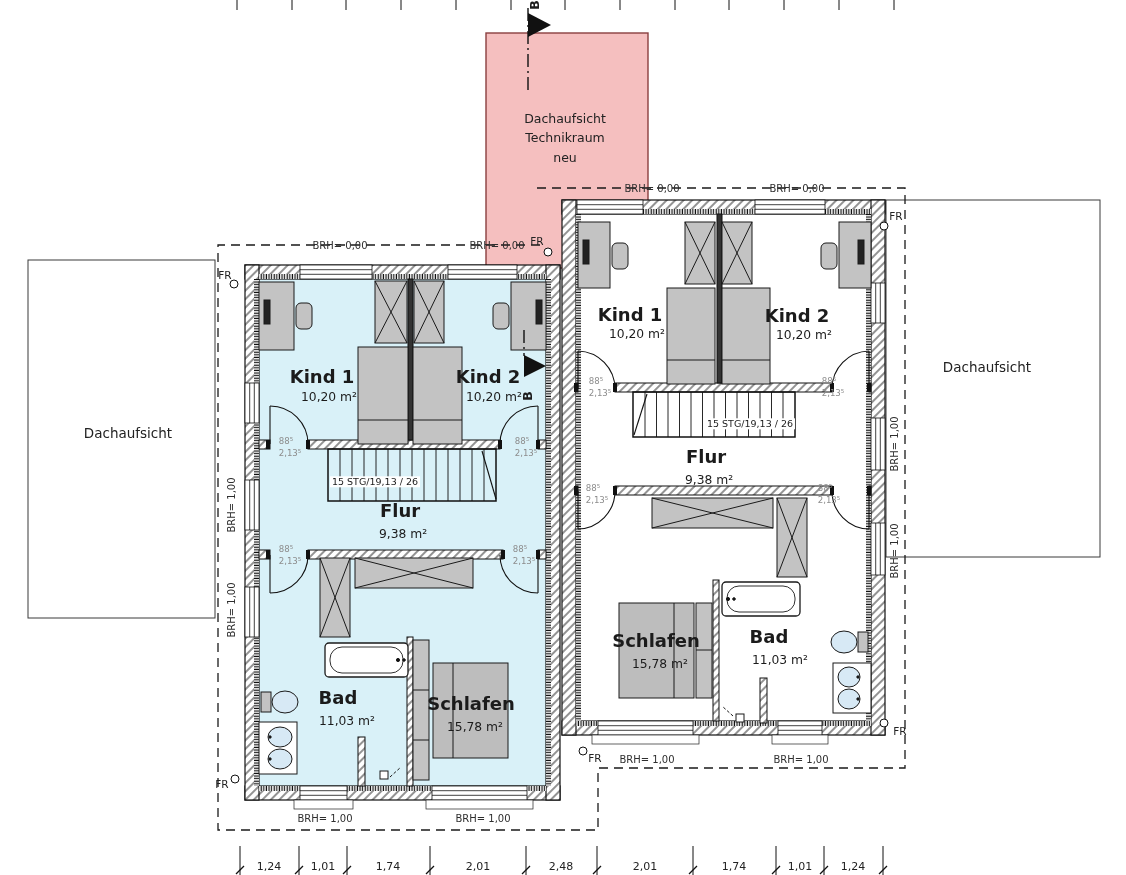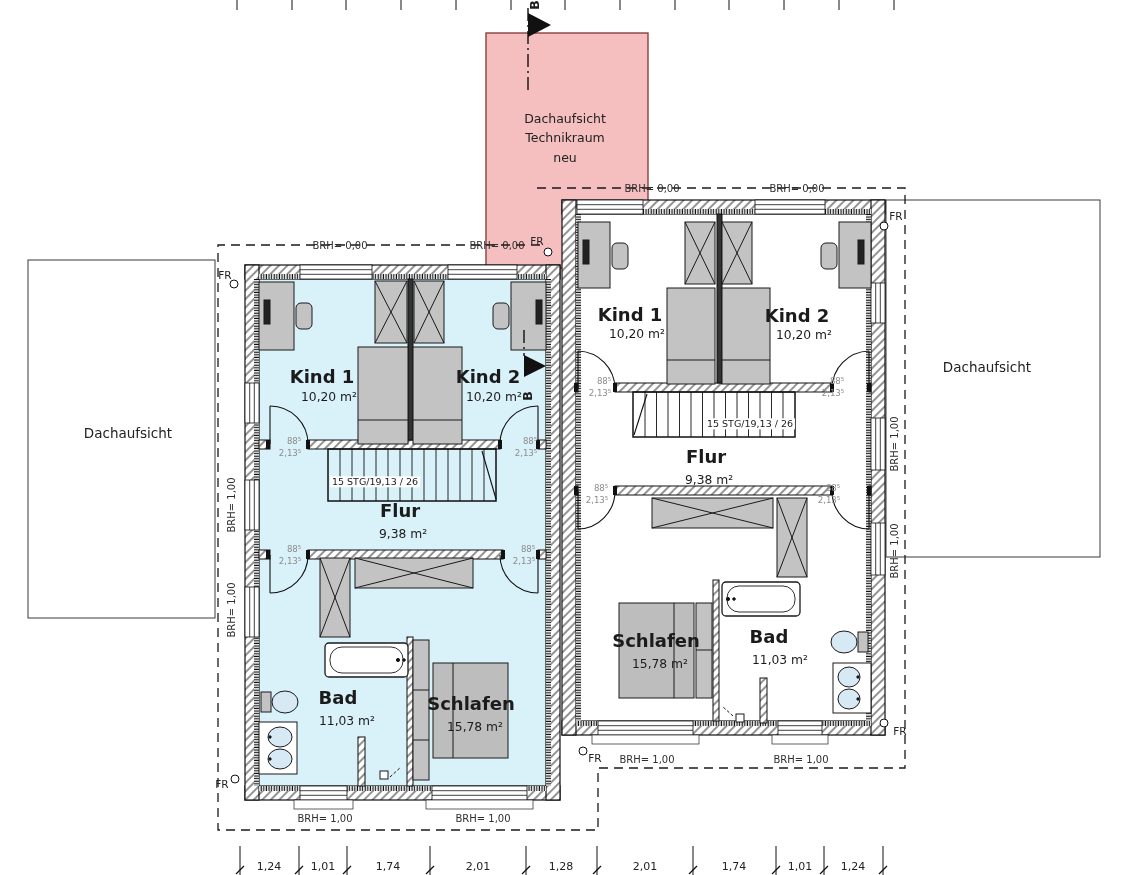--- a/index.html
+++ b/index.html
@@ -6,21 +6,21 @@
   #stage{position:relative;width:1126px;height:875px;overflow:hidden;background:#ffffff;
          font-family:"DejaVu Sans","Liberation Sans",sans-serif;}
   #plan-svg{position:absolute;left:0;top:0;}
   .lbl{position:absolute;transform:translate(-50%,-50%);color:#1b1b1b;white-space:nowrap;
        line-height:1.2;pointer-events:none;}
   .b{font-weight:bold;font-size:18px;}
   .a{font-size:12.3px;}
   .big{font-size:13.5px;color:#222;}
   .tech{font-size:12.5px;white-space:pre-line;text-align:center;line-height:1.55;color:#222;}
   .s9{font-size:9.5px;background:#fff;padding:0 2px;}
-  .tag{font-size:8.6px;color:#8d8d8d;text-align:right;line-height:1.35;}
+  .tag{font-size:8.6px;color:#8d8d8d;text-align:left;line-height:1.35;}
   .brh{font-size:10px;color:#2e2e2e;}
   .rot{transform:translate(-50%,-50%) rotate(-90deg);}
   .fr{font-size:10.5px;color:#222;}
   .secB{font-size:13px;font-weight:bold;transform:translate(-50%,-50%) rotate(-90deg);}
   .dim{font-size:11px;color:#222;}
 </style>
 </head>
 <body>
 
 <div id="stage">
@@ -502,19 +502,19 @@
 <div class="lbl fr" style="left:537px;top:241px">FR</div>
 <div class="lbl fr" style="left:896px;top:216px">FR</div>
 <div class="lbl fr" style="left:222px;top:784px">FR</div>
 <div class="lbl fr" style="left:595px;top:758px">FR</div>
 <div class="lbl fr" style="left:900px;top:731px">FR</div>
 
 <div class="lbl dim" style="left:269px;top:867px">1,24</div>
 <div class="lbl dim" style="left:323px;top:867px">1,01</div>
 <div class="lbl dim" style="left:388px;top:867px">1,74</div>
 <div class="lbl dim" style="left:478px;top:867px">2,01</div>
-<div class="lbl dim" style="left:561px;top:867px">1,28</div>
+<div class="lbl dim" style="left:561px;top:867px">2,48</div>
 <div class="lbl dim" style="left:645px;top:867px">2,01</div>
 <div class="lbl dim" style="left:734px;top:867px">1,74</div>
 <div class="lbl dim" style="left:800px;top:867px">1,01</div>
 <div class="lbl dim" style="left:853px;top:867px">1,24</div>
 
 </div>
 
 </body></html>

